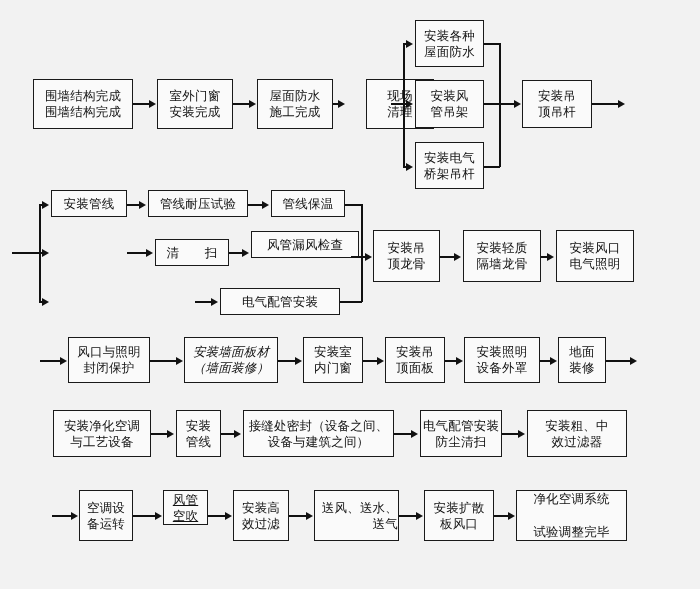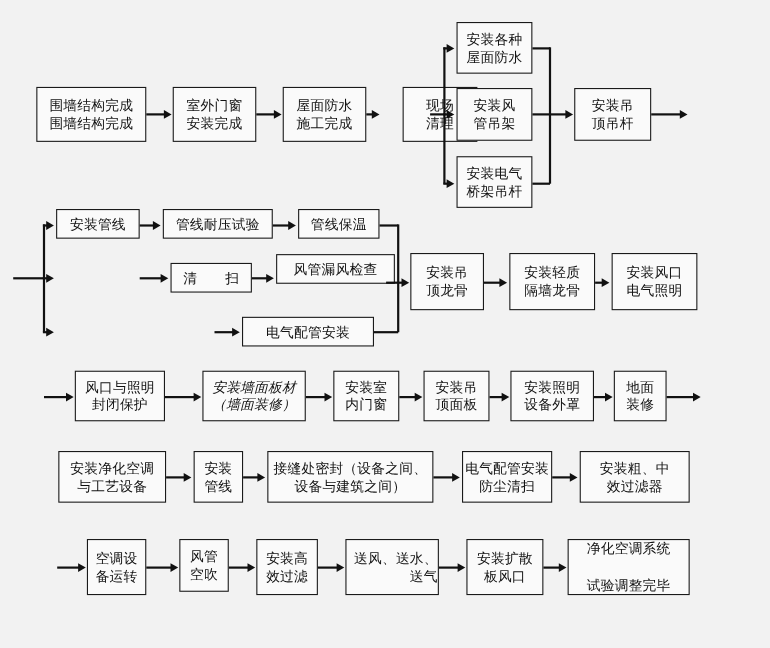--- a/index.html
+++ b/index.html
@@ -248,21 +248,21 @@
   <div class="arrow" style="left:234px; top:430px;"></div>
   <div class="hline" style="left:394px; top:433px; width:18px;"></div>
   <div class="arrow" style="left:411px; top:430px;"></div>
   <div class="hline" style="left:502px; top:433px; width:17px;"></div>
   <div class="arrow" style="left:518px; top:430px;"></div>
 
   <div class="node" style="left:79px;  top:490px; width:54px; height:51px;">
     <span class="ln">空调设</span>
     <span class="ln">备运转</span>
   </div>
-  <div class="node" style="left:163px; top:490px; width:45px; height:48px;">
+  <div class="node" style="left:163px; top:490px; width:45px; height:35px;text-decoration:underline;">
     <span class="ln">风管</span>
     <span class="ln">空吹</span>
   </div>
   <div class="node" style="left:233px; top:490px; width:56px; height:51px;">
     <span class="ln">安装高</span>
     <span class="ln">效过滤</span>
   </div>
   <div class="node" style="left:314px; top:490px; width:85px; height:51px;align-items:flex-end;">
     <span class="ln">送风、送水、</span>
     <span class="ln">送气</span>

